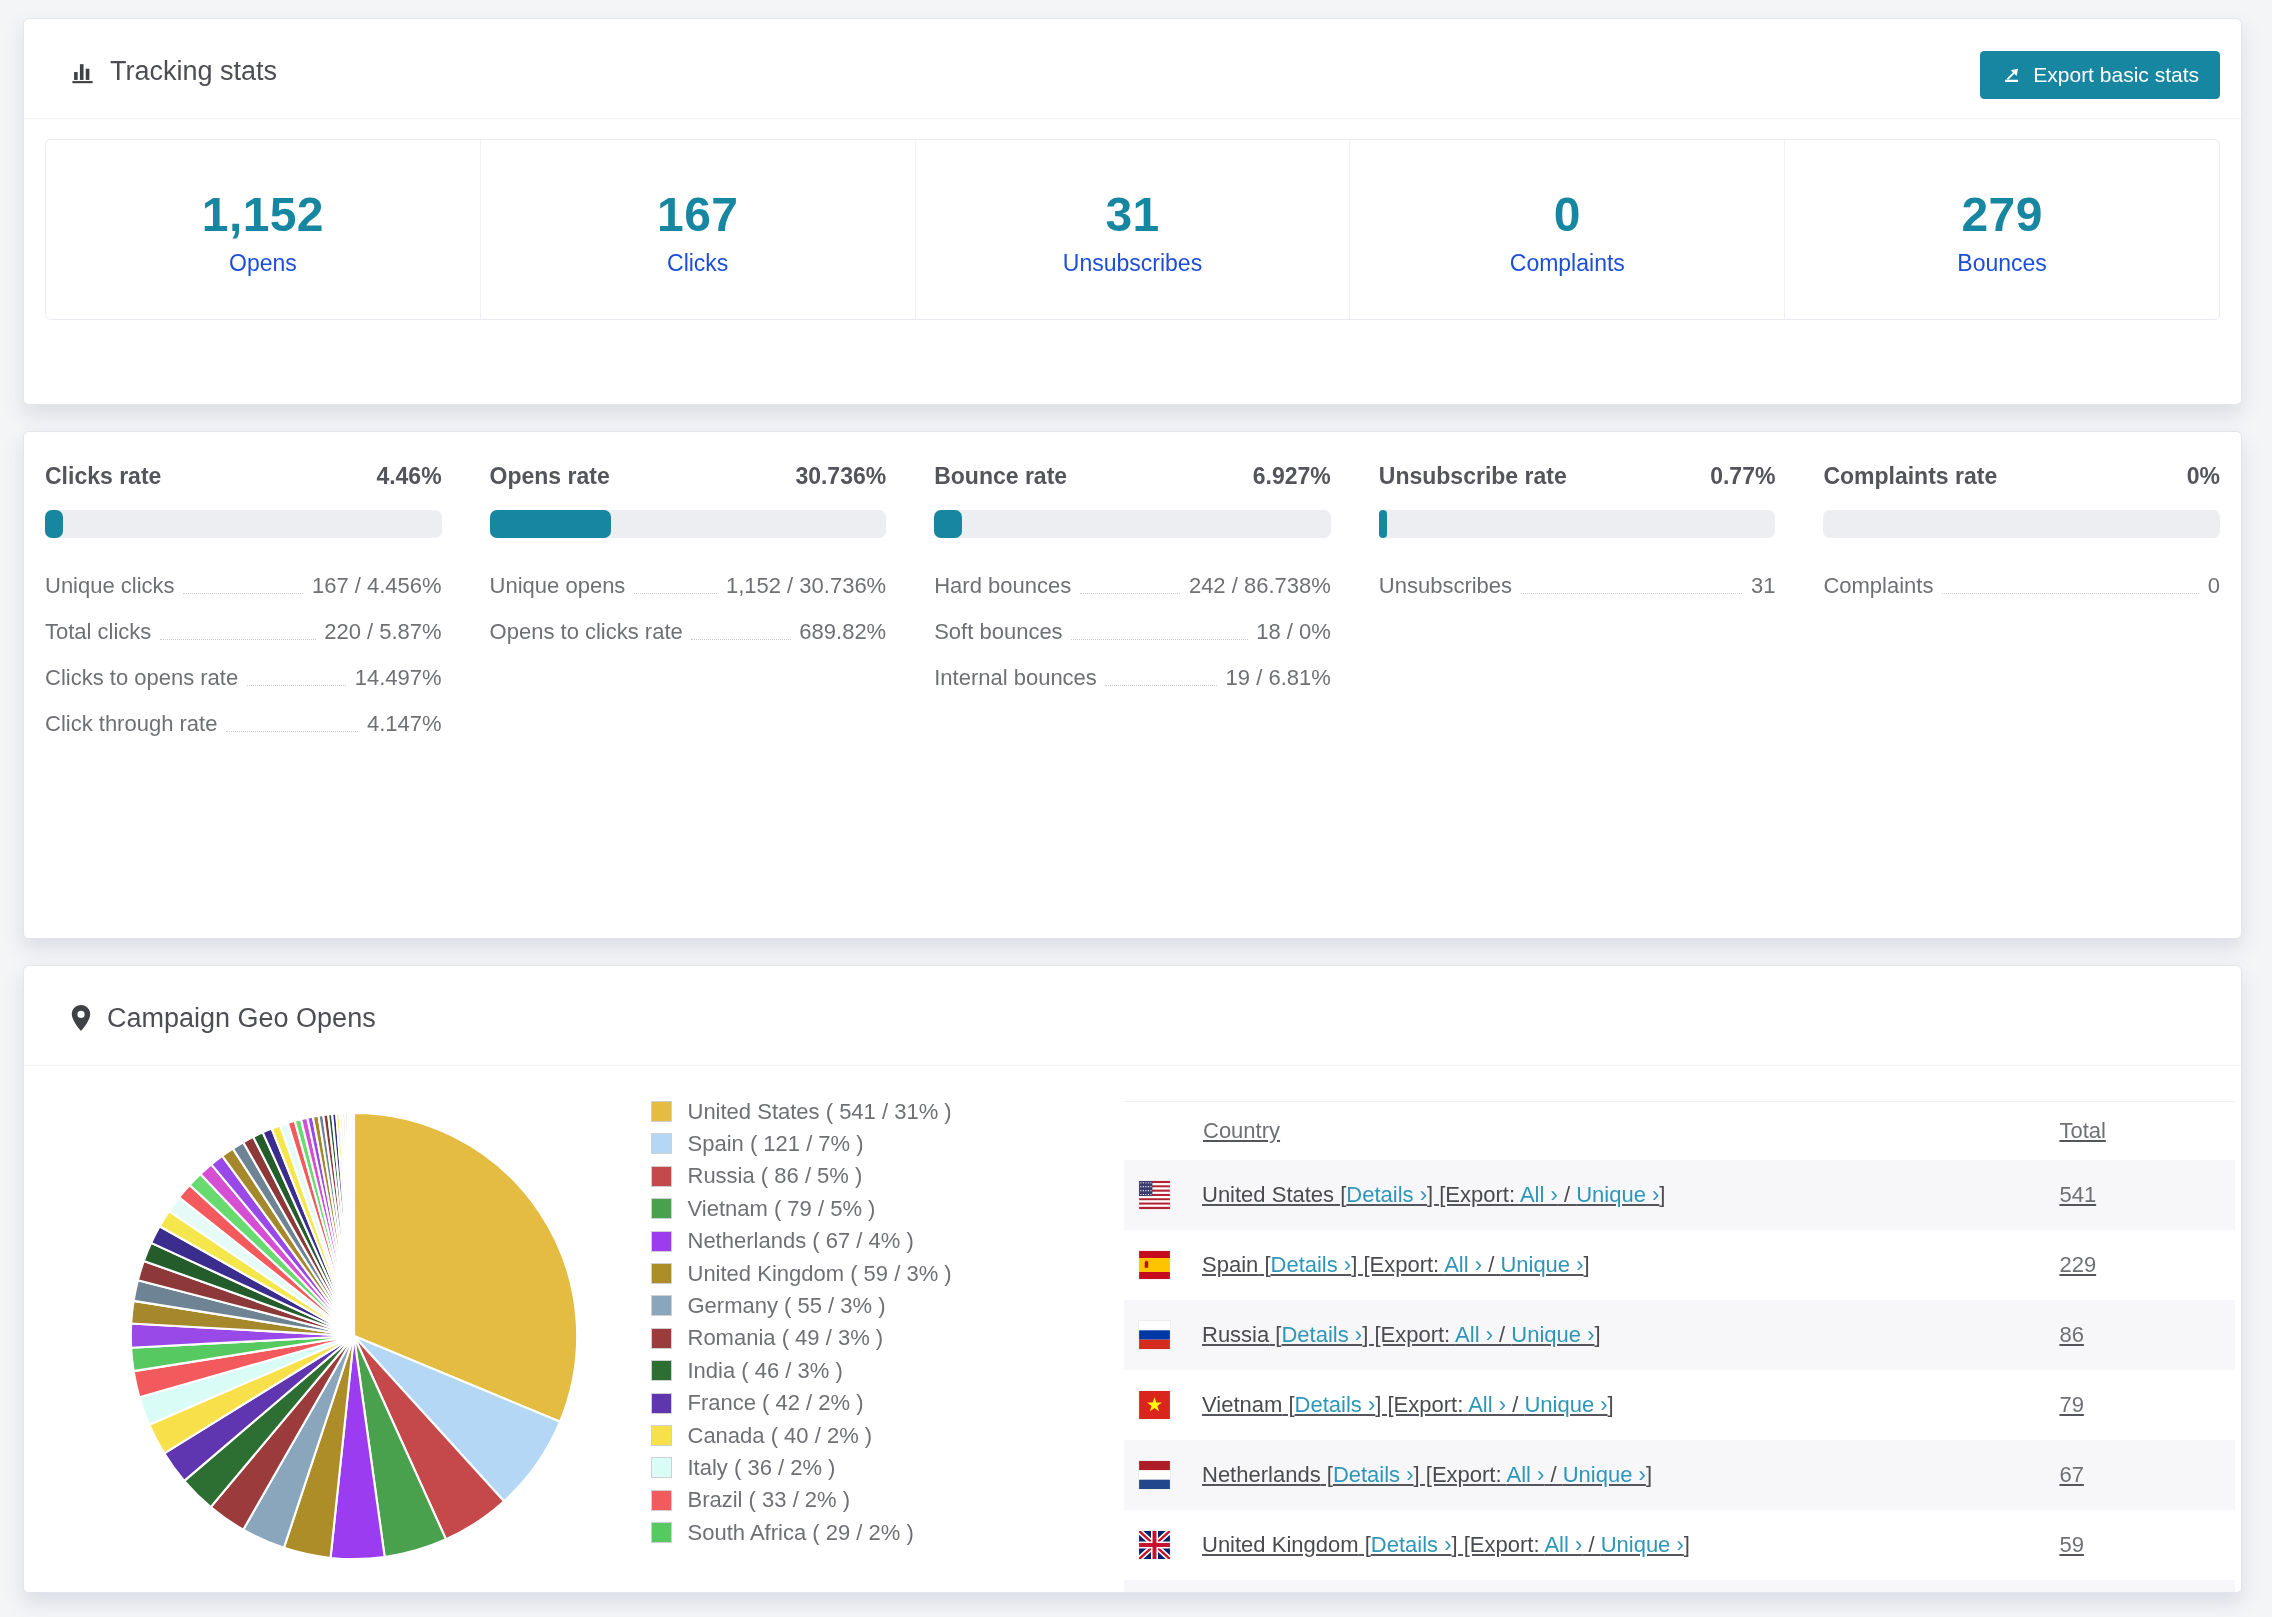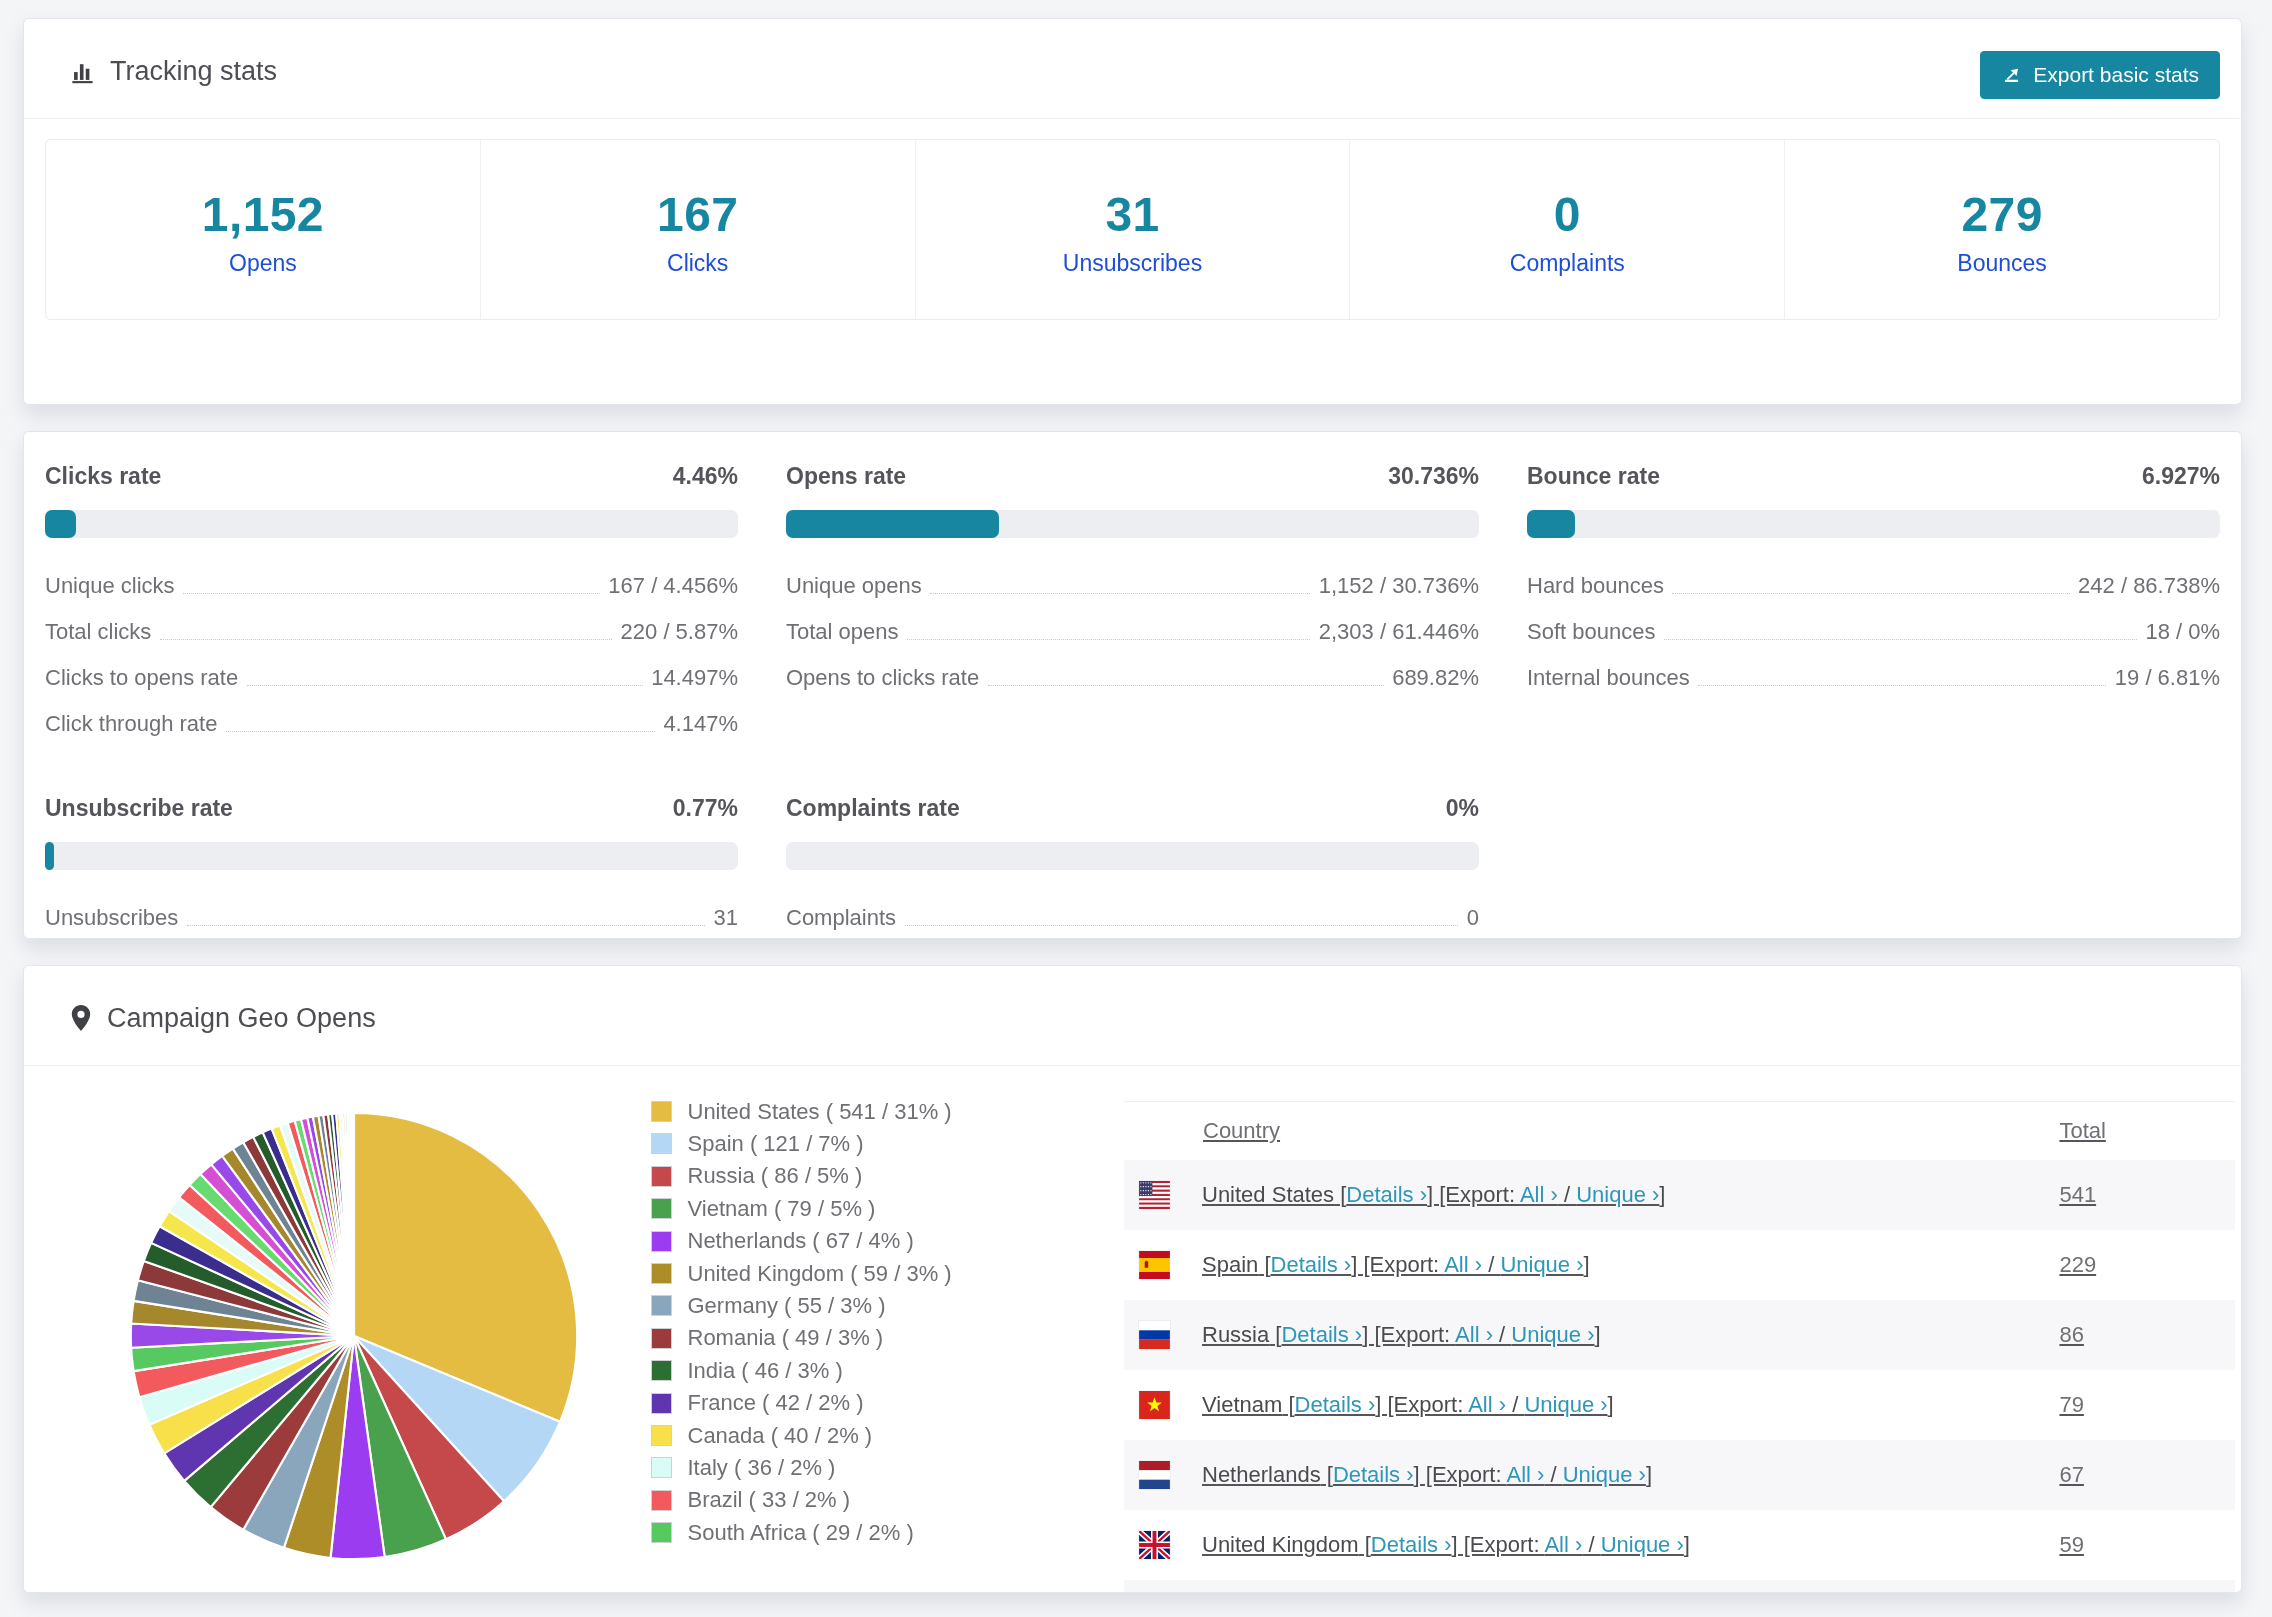--- a/index.html
+++ b/index.html
@@ -45,21 +45,21 @@
     justify-content:space-between;
   }
   .stat-cell { flex:1; text-align:center; padding:47px 0 42px; }
   .stat-cell + .stat-cell { border-left:1.4px solid #eef0f4; }
   .stat-value { font-size:48px; font-weight:700; color:#1787a1; letter-spacing:0.4px; }
   .stat-label { font-size:23px; color:#1d4ed8; margin-top:8.5px; }
 
   
   #card-rates { height:508px; padding:31px 21px 0 21px; }
   .rates-grid {
-    display:grid; grid-template-columns:1fr 1fr 1fr;
+    display:grid; grid-template-columns:1fr 1fr 1fr 1fr 1fr;
     column-gap:42px; row-gap:44px;gap:48px;
   }
   .rate-head { display:flex; justify-content:space-between; align-items:baseline;
     font-size:23px; font-weight:700; color:#54555a; margin-bottom:20px; }
   .bar { height:28px; background:#eceef2; border-radius:7px; position:relative; }
   .bar-fill { height:28px; background:#1787a1; border-radius:7px; }
   .rate-rows { margin-top:25.4px; }
   .rate-row { display:flex; align-items:flex-end; font-size:22px; color:#6e7074; padding:10px 0; }
   .rate-row .lbl { white-space:nowrap; }
   .rate-row .dots { flex:1; border-bottom:1.4px dotted #c9cacf; margin:0 8.5px 5px; }
@@ -175,25 +175,20 @@
             <span>30.736%</span>
           </div>
           <div class="bar">
             <div class="bar-fill" style="width:max(30.736%,8.5px);"></div>
           </div>
           <div class="rate-rows">
             <div class="rate-row">
               <span class="lbl">Unique opens</span>
               <span class="dots"></span>
               <span class="val">1,152 / 30.736%</span>
-            </div>
-            <div class="rate-row">
-              <span class="lbl">Total opens</span>
-              <span class="dots"></span>
-              <span class="val">2,303 / 61.446%</span>
             </div>
             <div class="rate-row">
               <span class="lbl">Opens to clicks rate</span>
               <span class="dots"></span>
               <span class="val">689.82%</span>
             </div>
           </div>
         </div>
         <div class="rate-block">
           <div class="rate-head">

